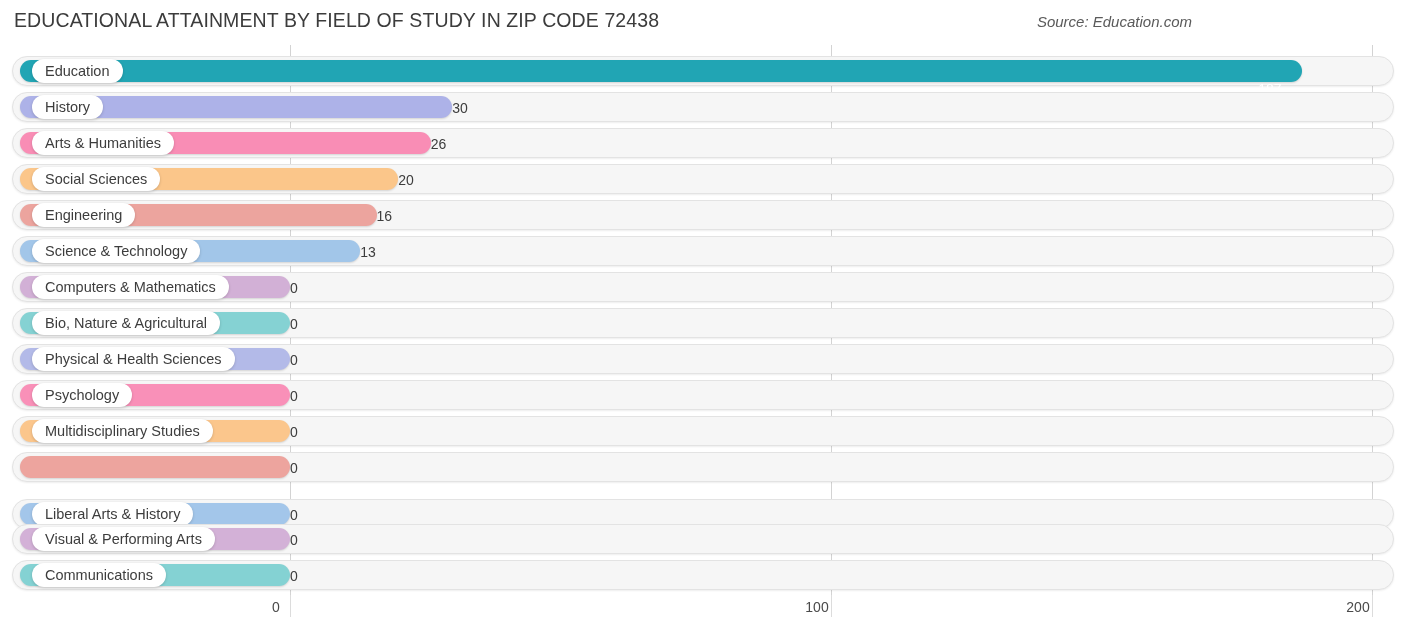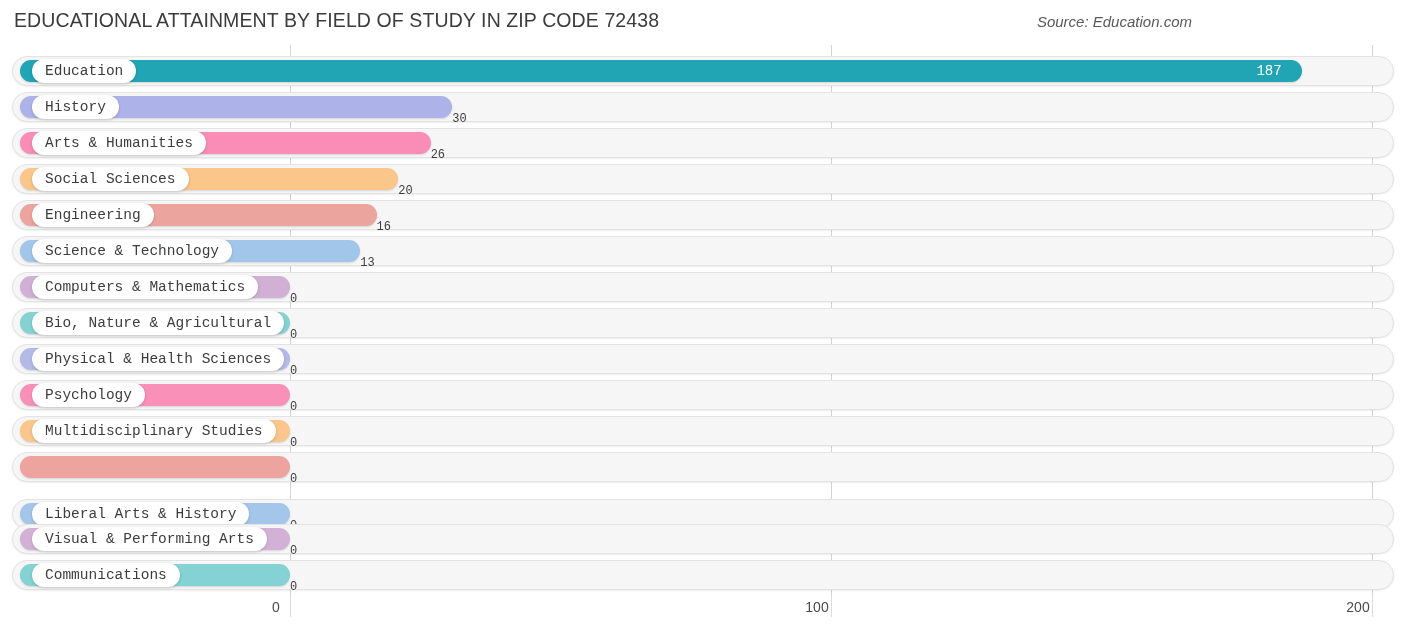--- a/index.html
+++ b/index.html
@@ -39,21 +39,20 @@
     white-space: nowrap;
   }
 
   
   .plot {
     position: absolute;
     left: 0;
     top: 45px;
     width: 1260px;
     height: 550px;
-    font-family: Liberation Mono, monospace;
   }
 
   .gridlines {
     position: absolute;
     left: 0; top: 0;
     width: 1406px;
     height: 550px;
     pointer-events: none;
   }
   .gridline {
@@ -116,29 +115,29 @@
   }
   .label-pill span {
     font-size: 14.5px;
     color: #3d3d3d;
     line-height: 1;
   }
 
   
   .value-out {
     position: absolute;
-    top: 20px;
-    font-size: 12px;
+    top: 8px;
+    font-size: 14px;
     color: #3d3d3d;
     white-space: nowrap;
   }
   
   .value-in {
     position: absolute;
-    top: 7px;
+    top: 25px;
     font-size: 14px;
     color: #ffffff;
     white-space: nowrap;
     text-align: right;
   }
 
   
   .axis {
     position: absolute;
     left: 0;

